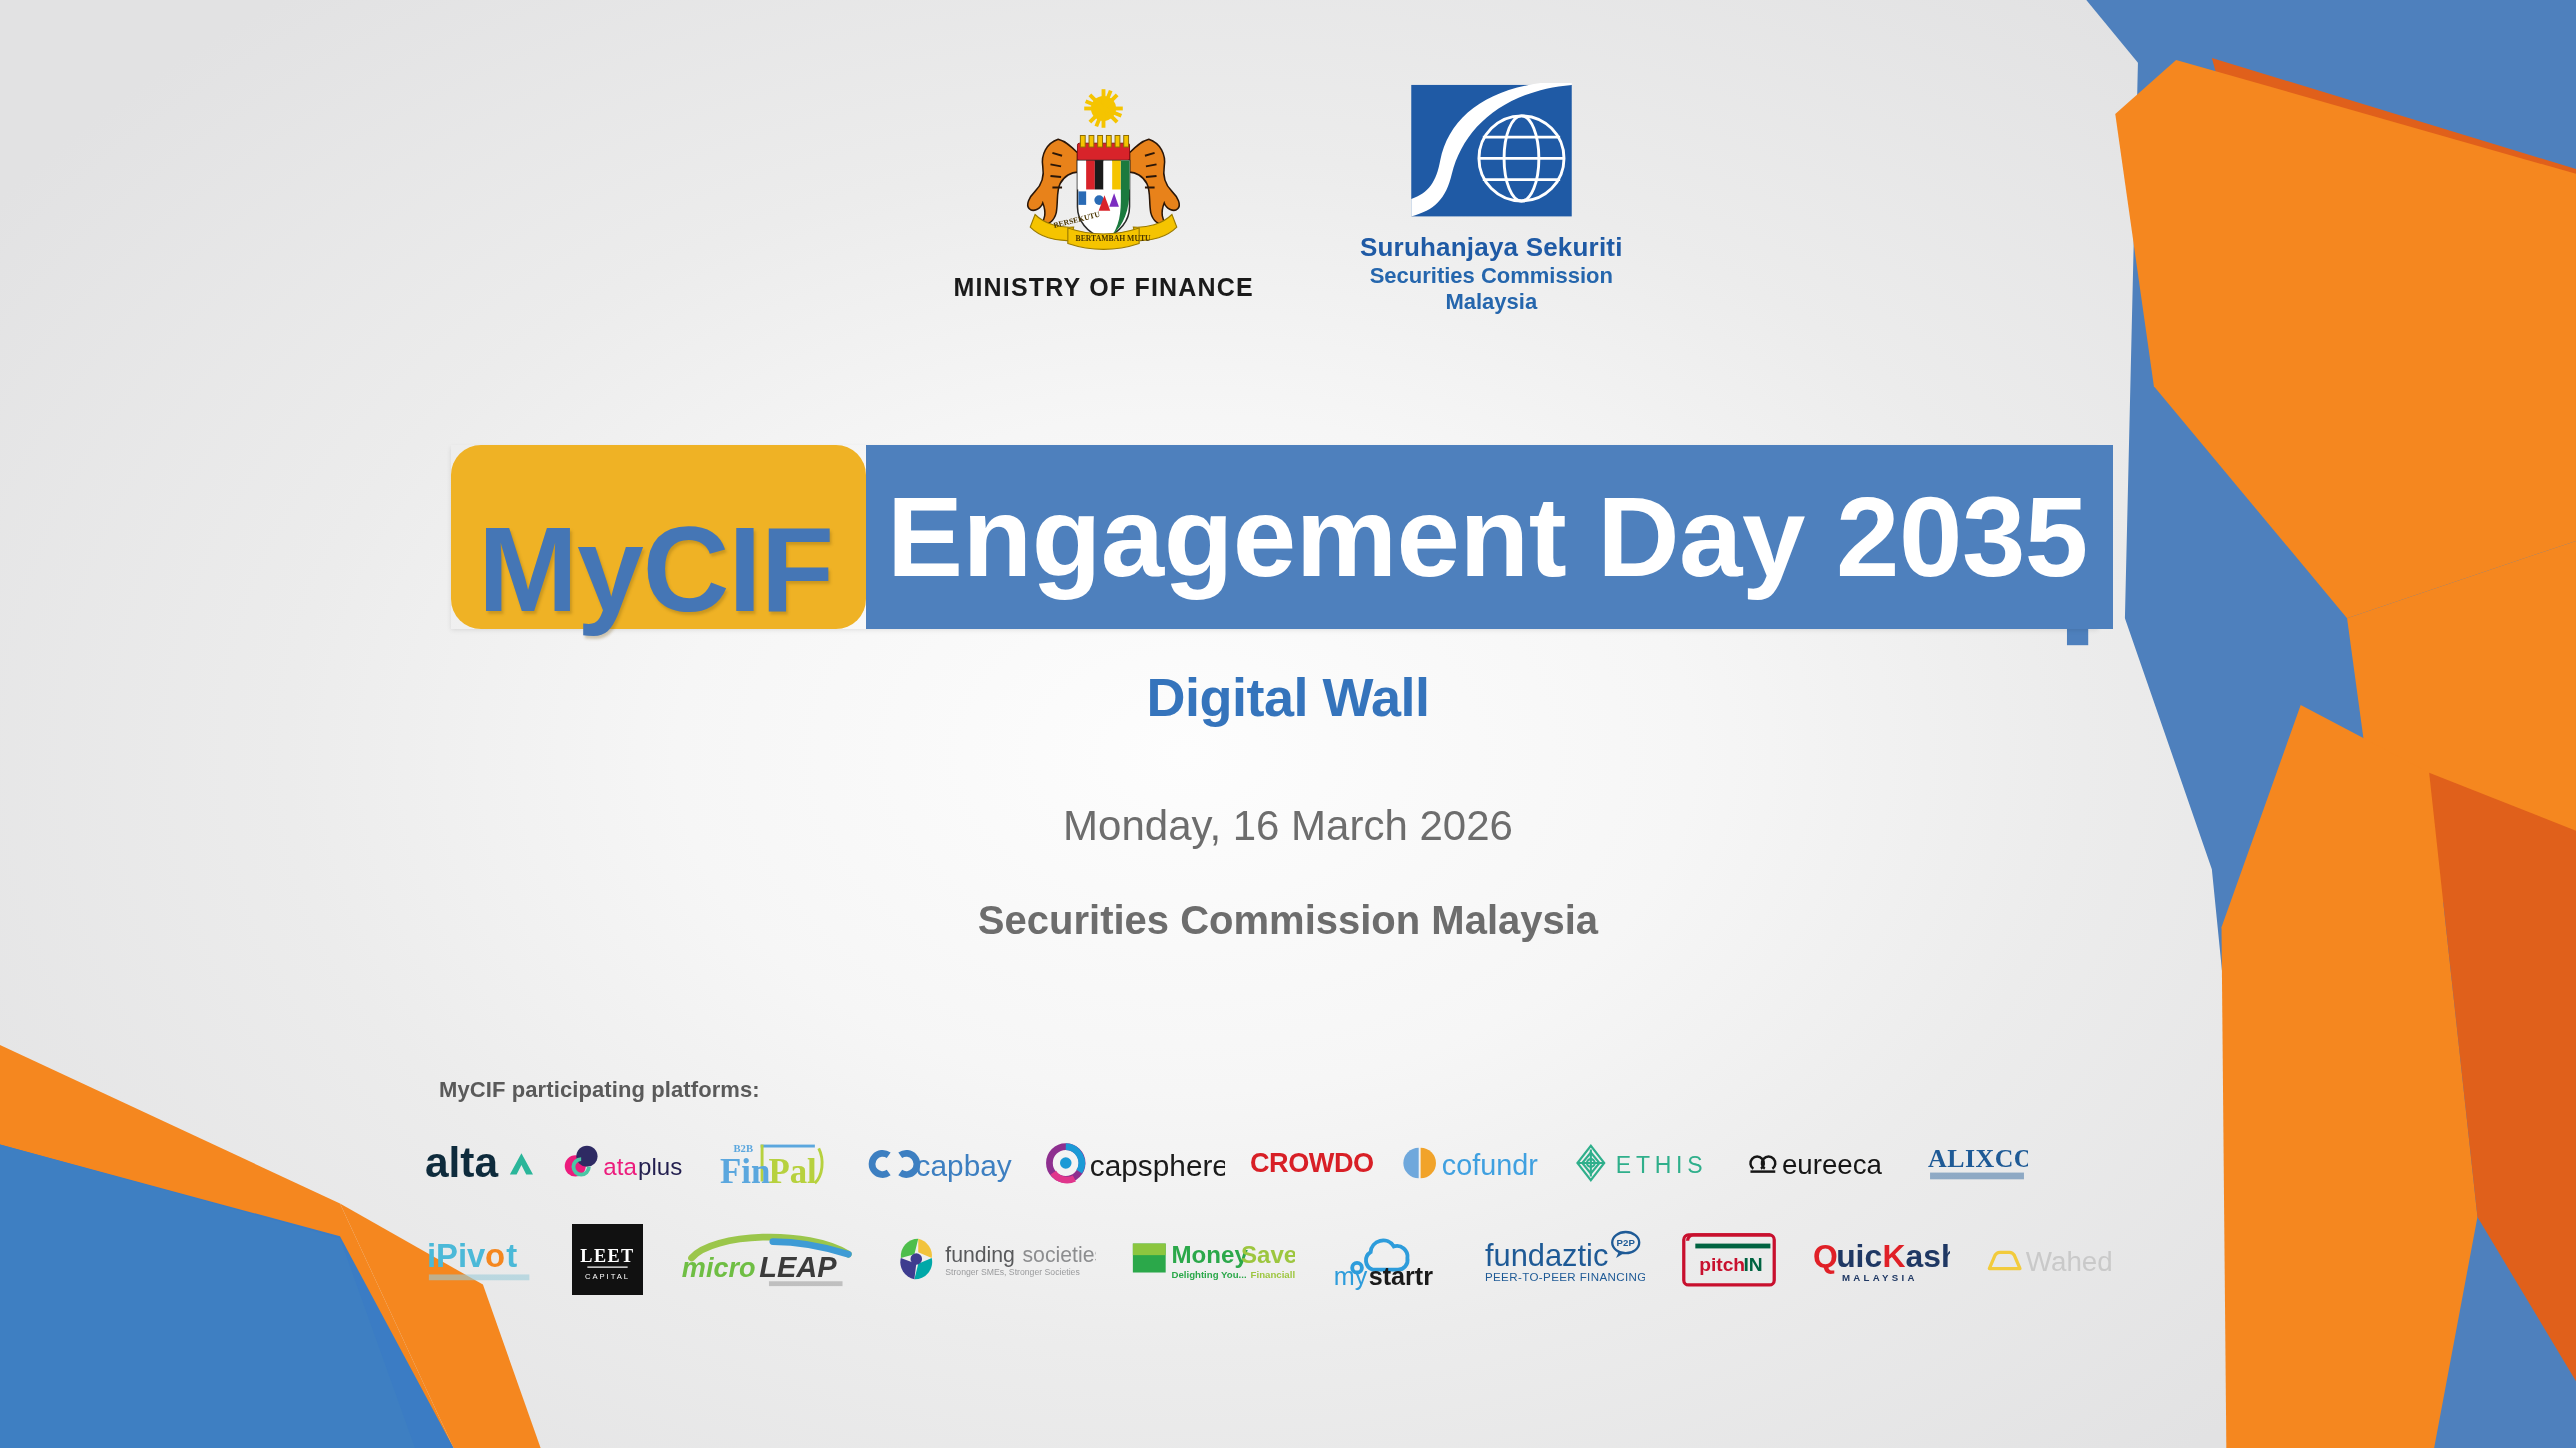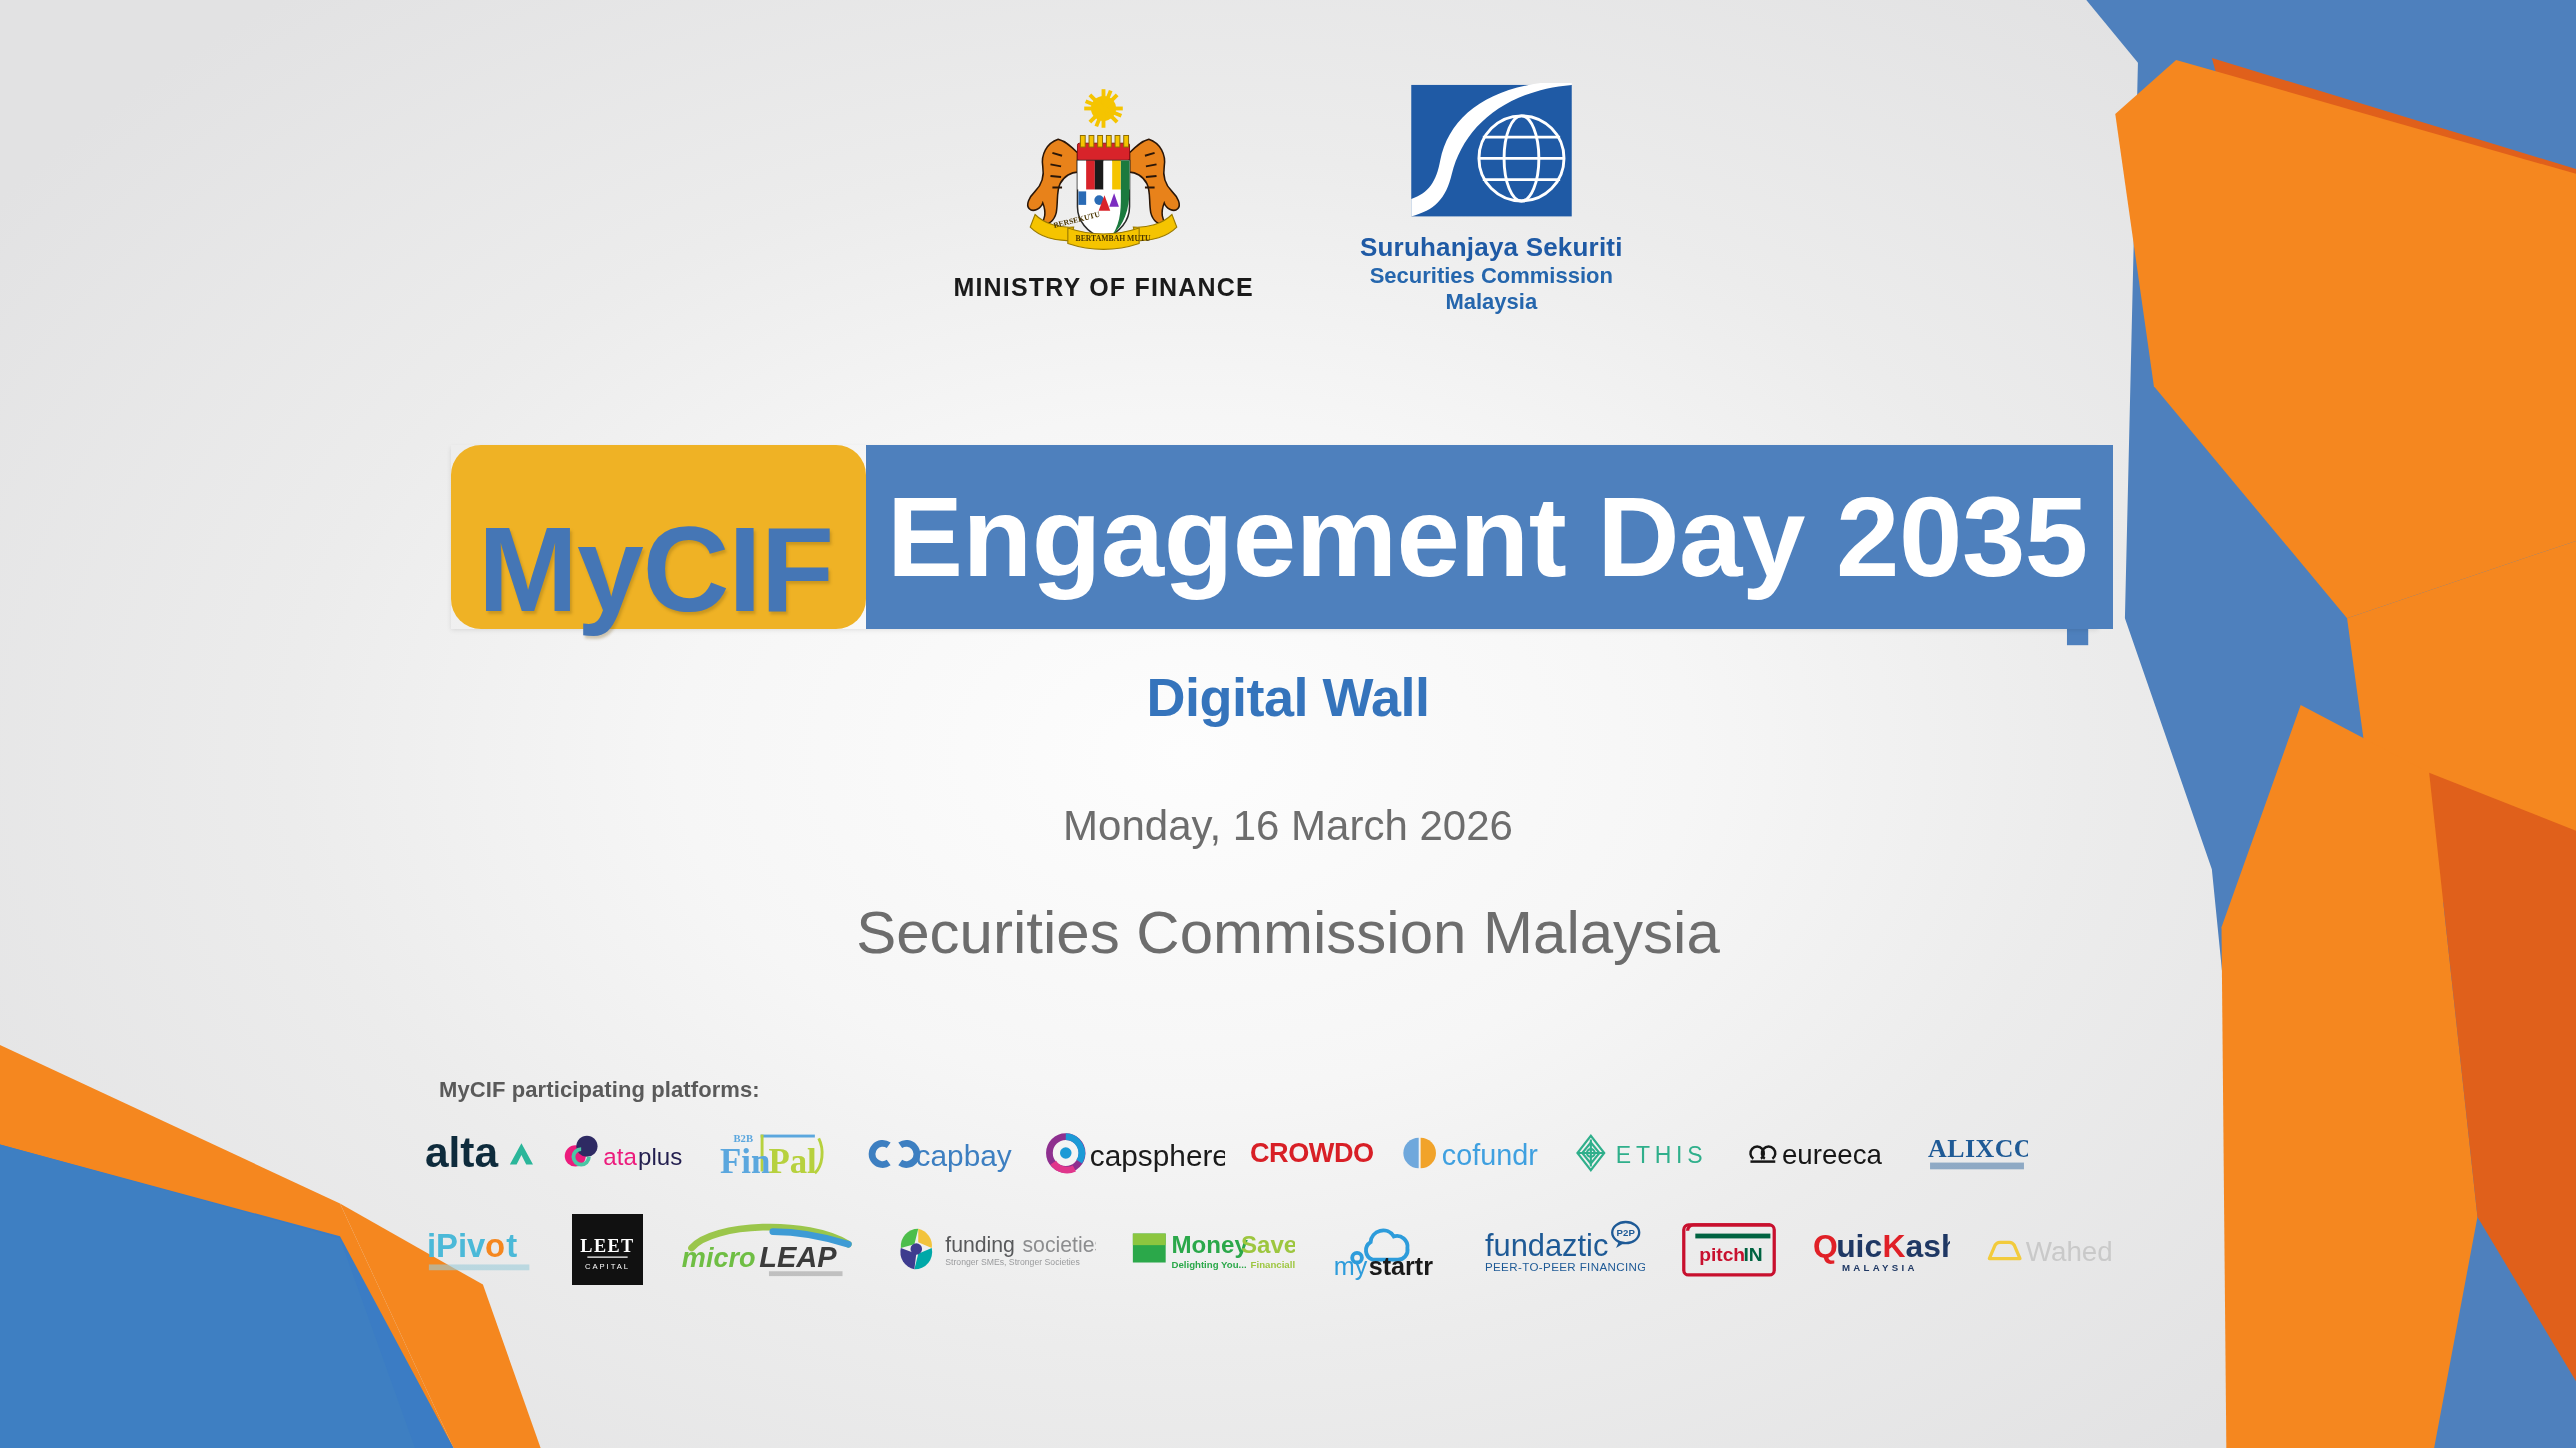--- a/index.html
+++ b/index.html
@@ -60,31 +60,31 @@
   .subtitle{
     position:absolute;left:0;right:0;top:666px;text-align:center;
     font-size:54px;font-weight:700;color:#3574BC;letter-spacing:-0.5px;
   }
   .meta1{
     position:absolute;left:0;right:0;top:802px;text-align:center;
     font-size:42px;color:#6d6d6d;font-weight:400;
   }
   .meta2{
     position:absolute;left:0;right:0;top:898px;text-align:center;
-    font-size:60px;color:#6d6d6d;font-weight:400;
+    font-size:40px;color:#6d6d6d;font-weight:700;
   }
 
   
   .plat-label{
     position:absolute;left:439px;top:1077px;
     font-size:22px;font-weight:700;color:#5a5a5a;letter-spacing:0.1px;
   }
   .logo-rows{position:absolute;left:425px;top:1116px;width:1710px;}
   .logo-row{
-    display:flex;align-items:flex-start;justify-content:flex-start;
+    display:flex;align-items:flex-end;justify-content:flex-start;
     height:83px;
   }
   .logo-row.r1{gap:25px;}
   .logo-row.r2{gap:33px;margin-top:13.5px;}
   .plogo{
     display:flex;align-items:center;justify-content:center;
     height:73px;flex:0 0 auto;
   }
   .plogo svg{display:block;}
 </style>

